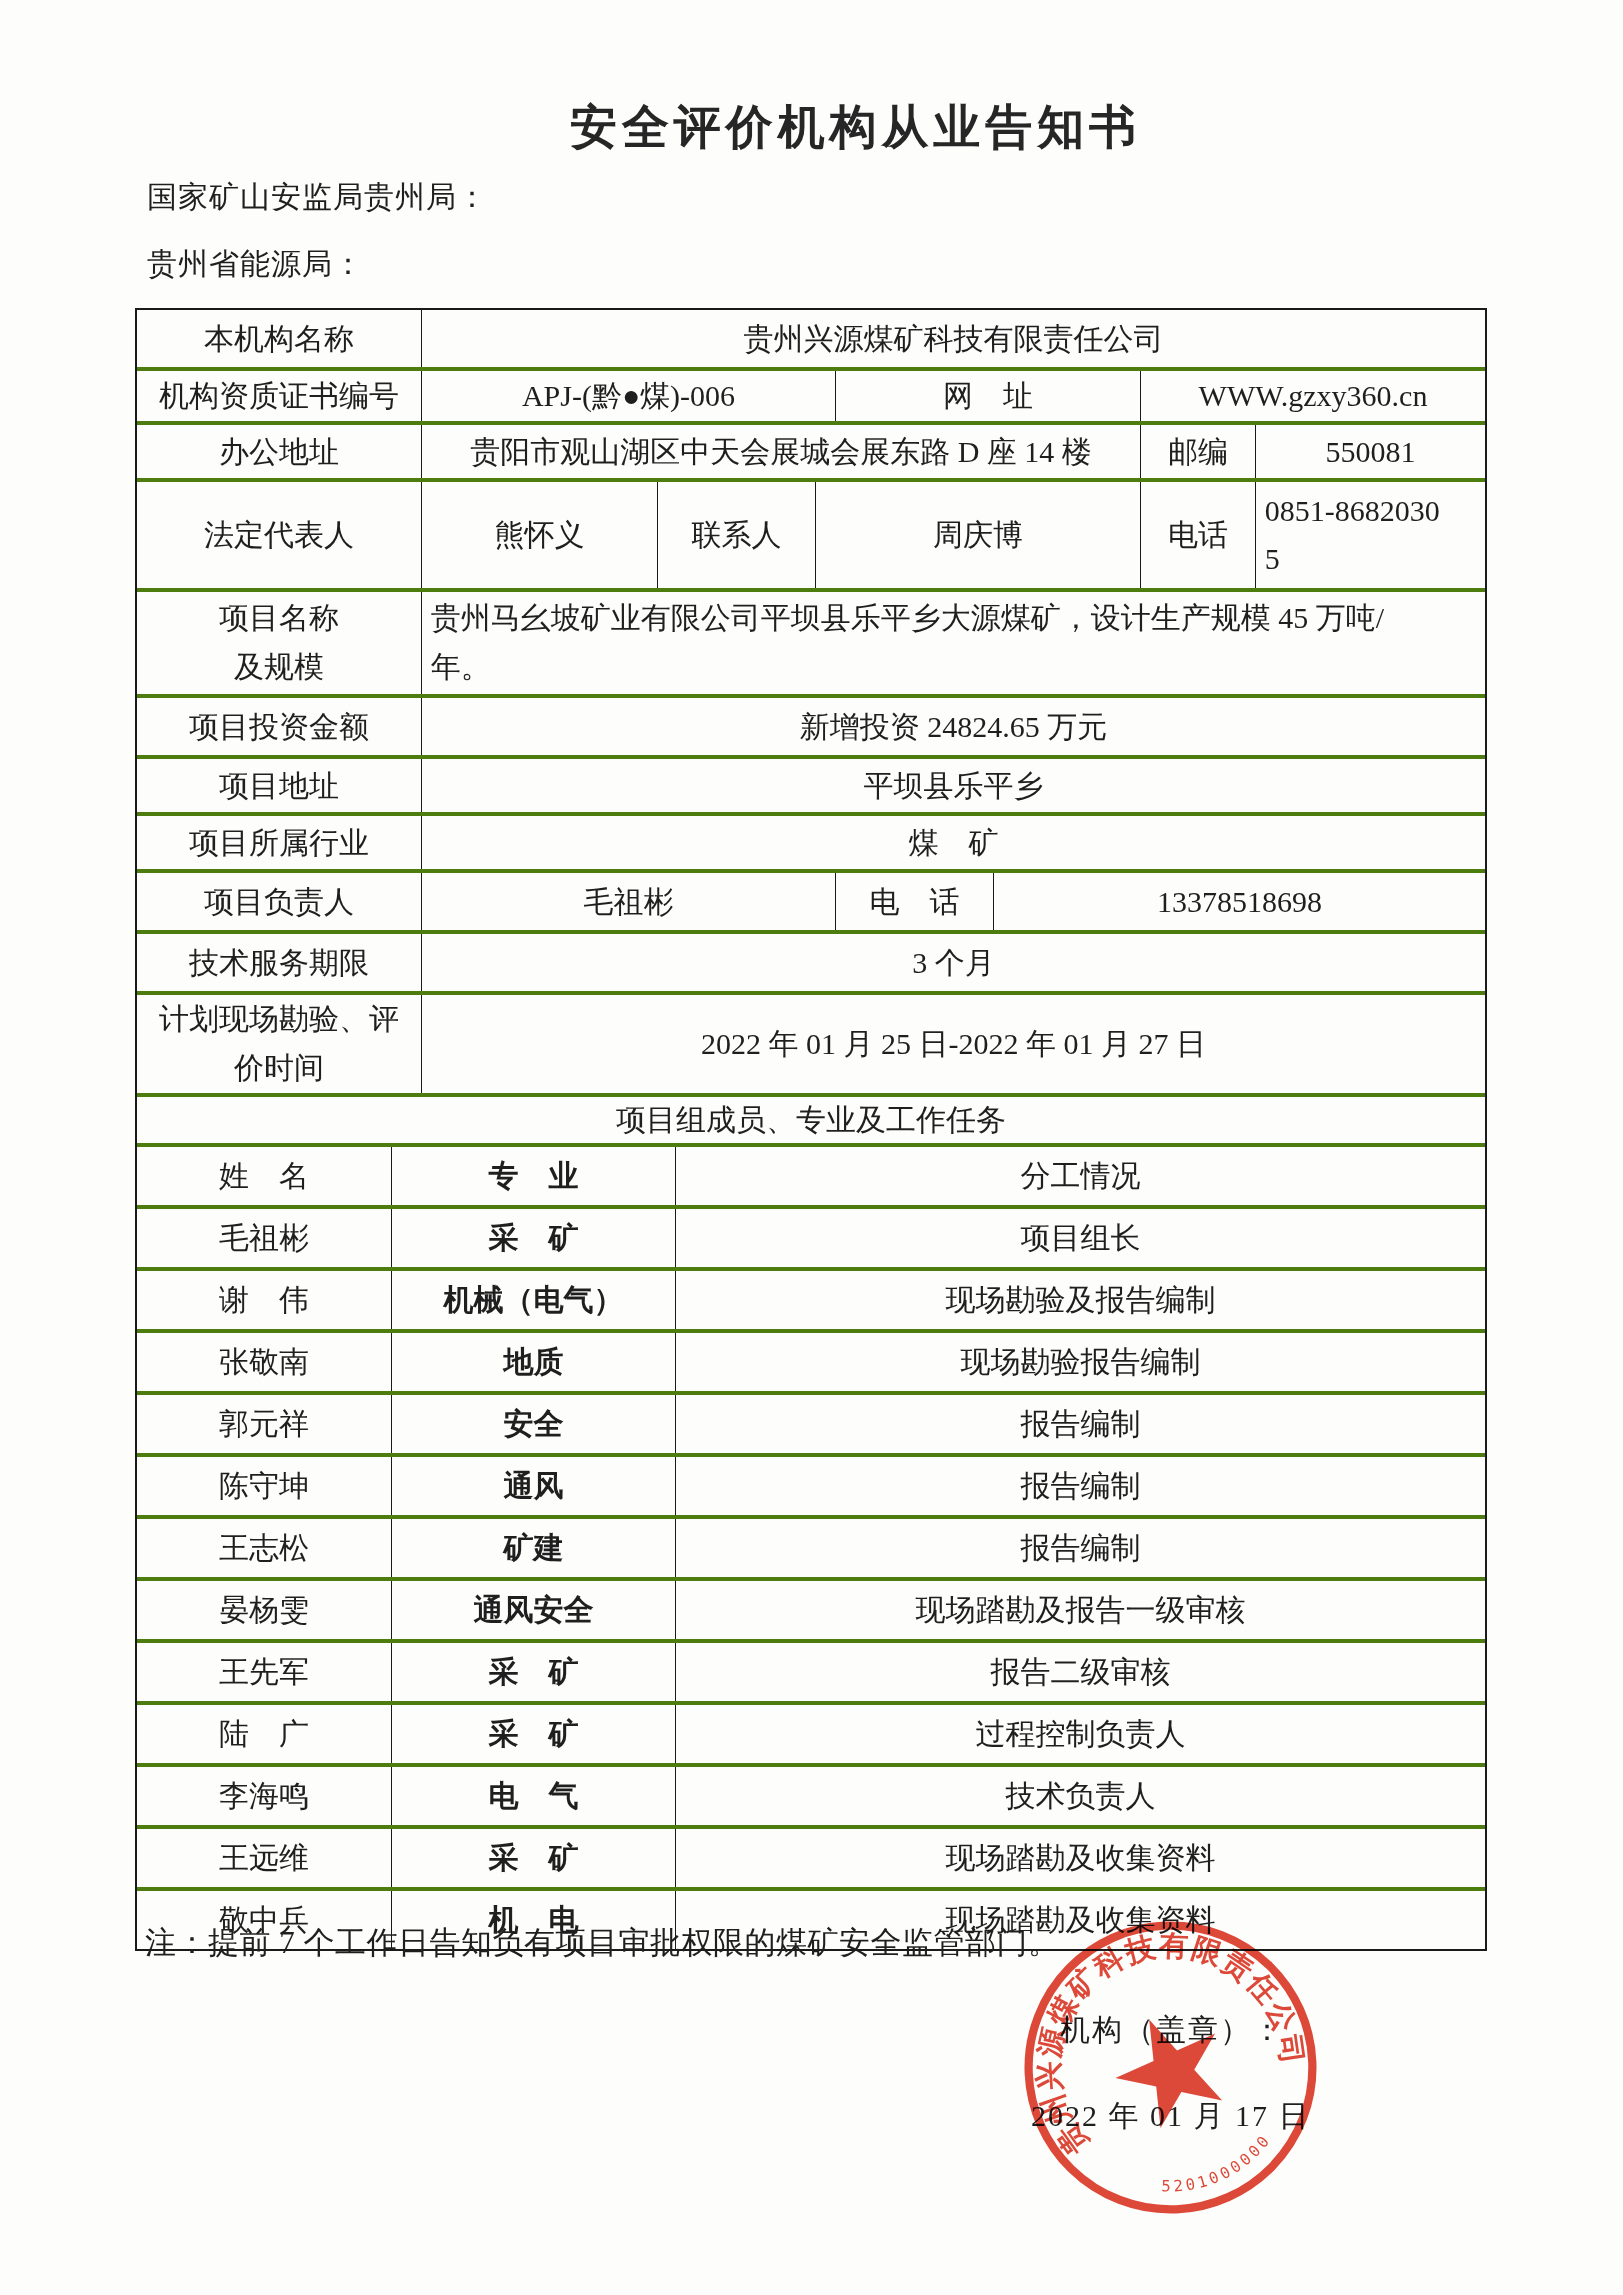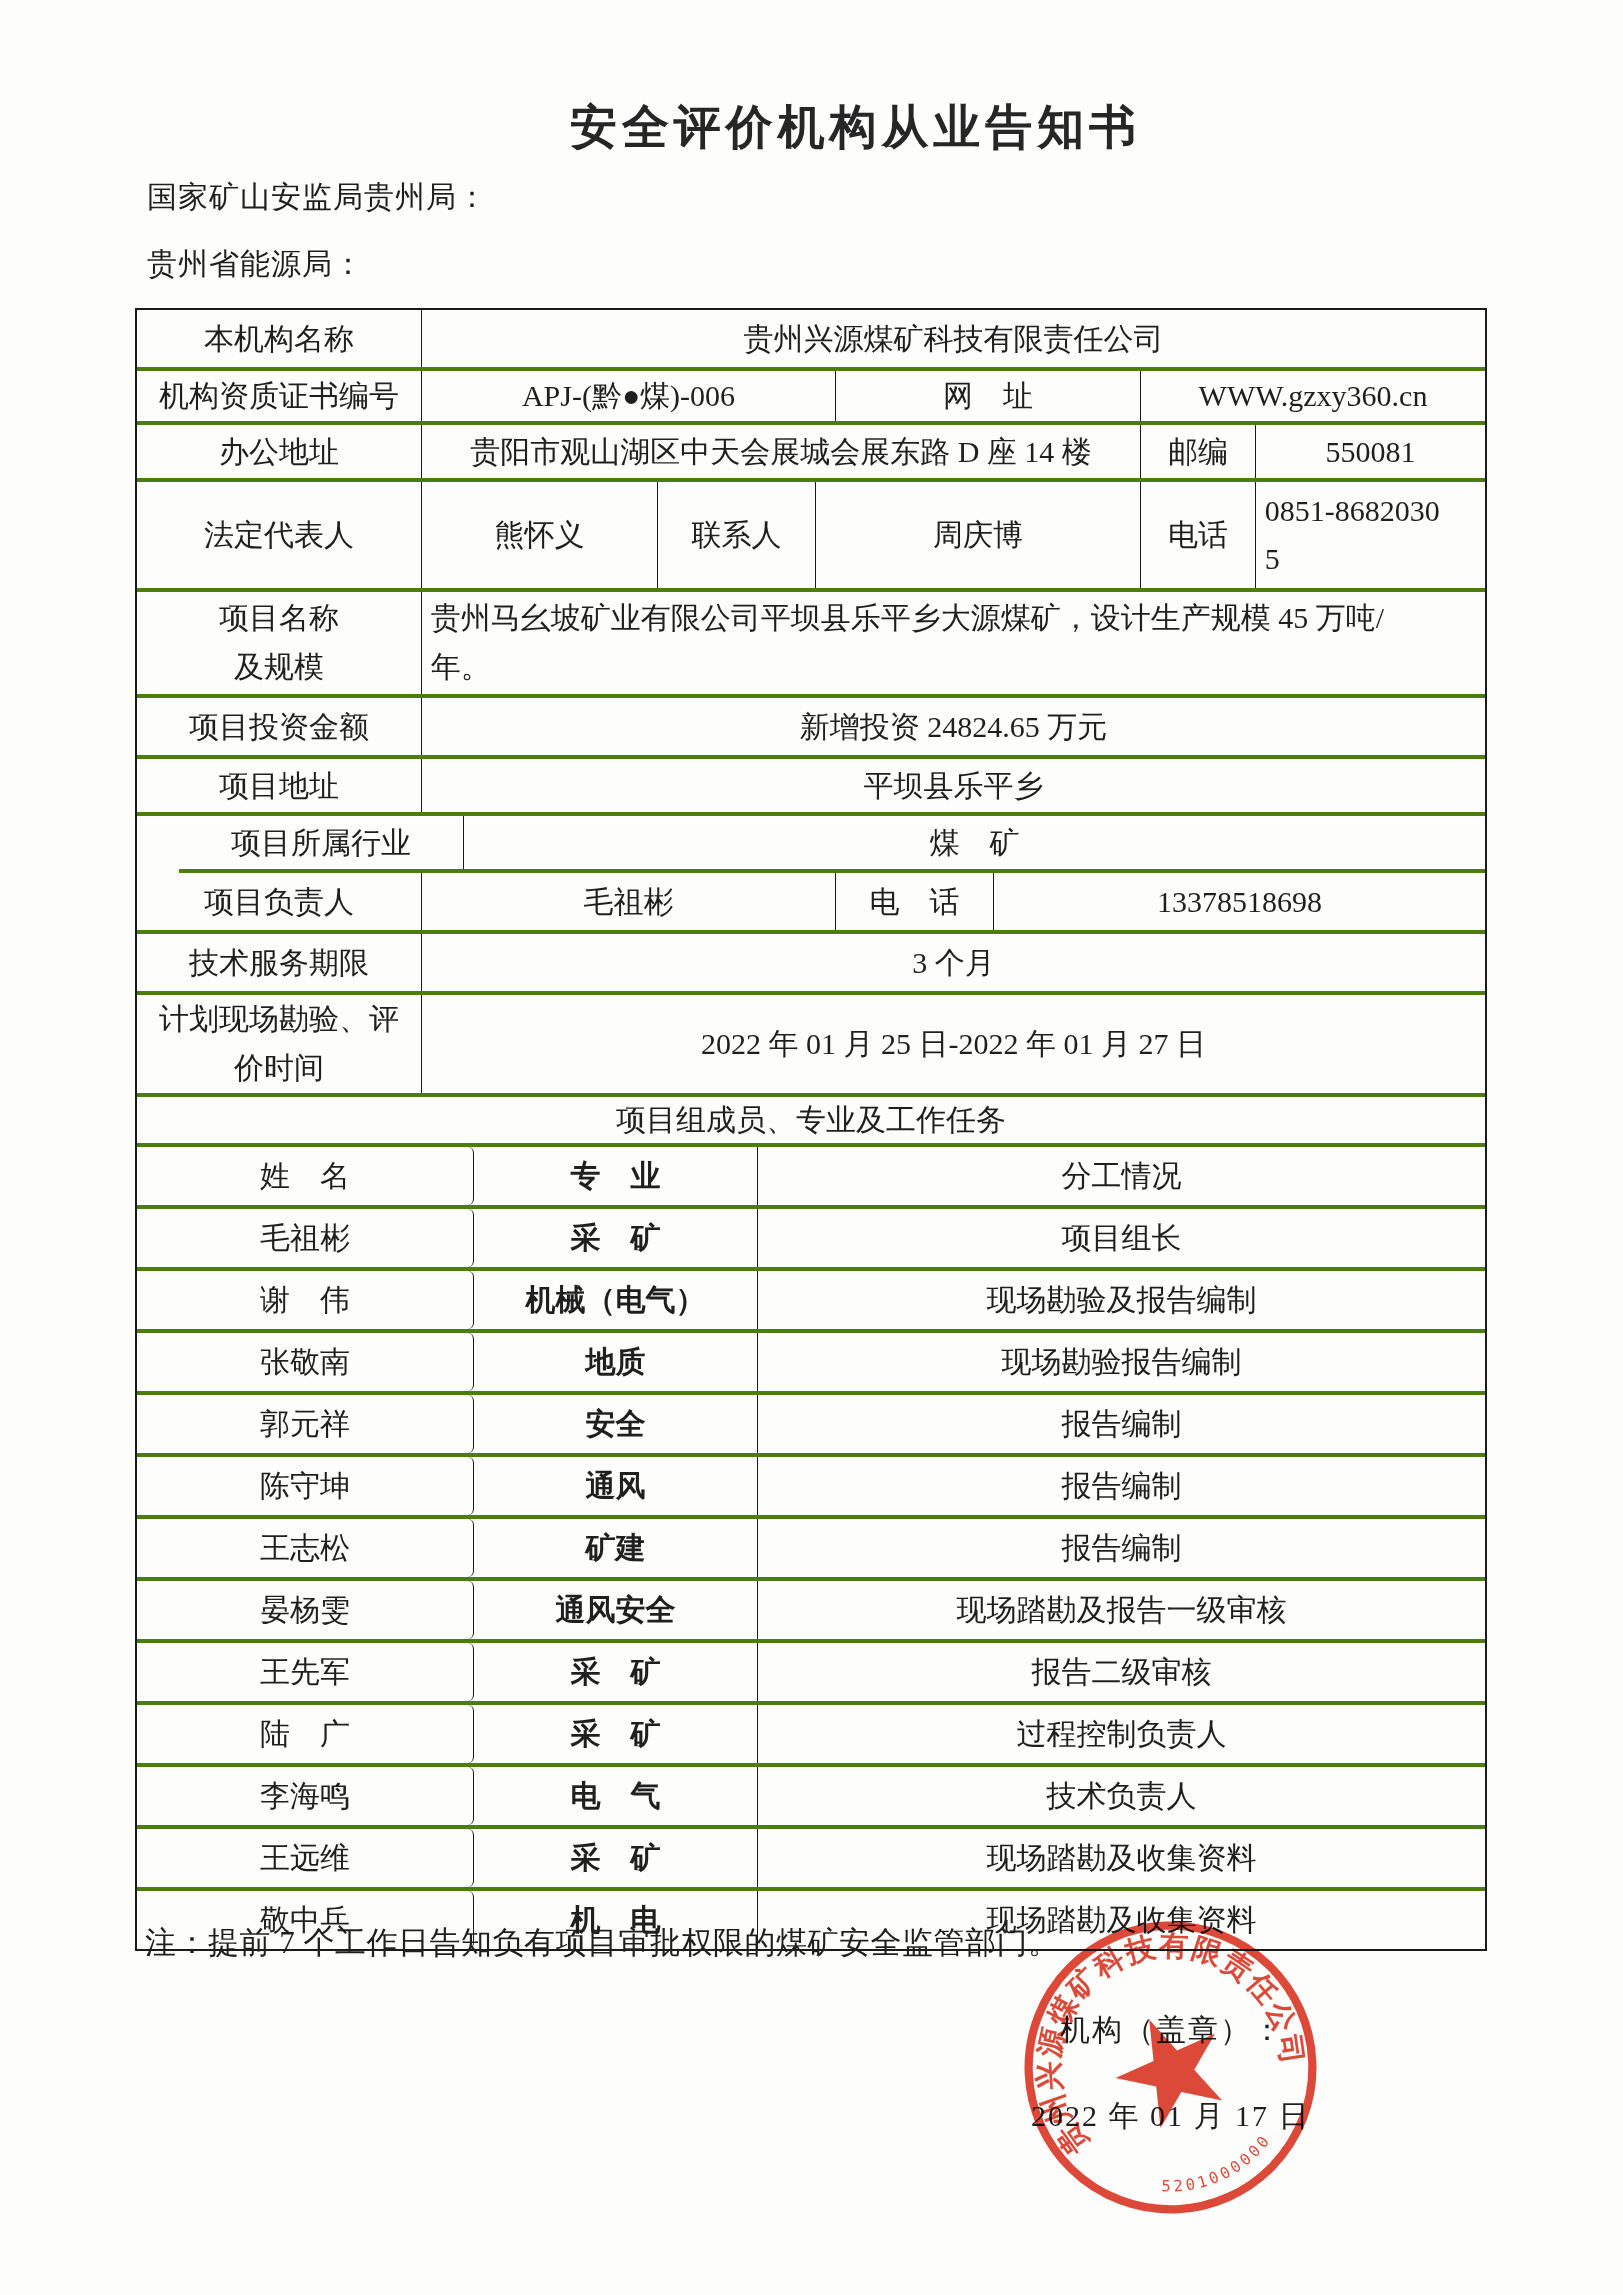--- a/index.html
+++ b/index.html
@@ -36,30 +36,30 @@
     font-size: 30px;
     padding: 0 8.8px;
     line-height: 1.45;
     overflow: hidden;
   }
   .cell.last { border-right: none; flex: 1; }
   .cell.left { justify-content: flex-start; text-align: left; }
 
   .h-r1 { height: 57px; } .h-r2 { height: 50px; } .h-r3 { height: 53px; }
   .h-r4 { height: 106px; } .h-r5 { height: 102px; } .h-r6 { height: 57px; }
-  .h-r7 { height: 53px; } .h-r8 { height: 53px; margin-left: 42px; } .h-r9 { height: 57px; justify-content: center; }
+  .h-r7 { height: 53px; } .h-r8 { height: 53px; } .h-r9 { height: 57px; justify-content: center; }
   .h-r10 { height: 57px; } .h-r11 { height: 98px; } .h-r12 { height: 46px; }
   .h-hd  { height: 58px; } .h-m   { height: 58px; }
 
   .wA  { width: 285px; }
   .w-r2b { width: 414px; } .w-r2c { width: 305px; }
   .w-r3b { width: 719px; } .w-r3c { width: 115px; }
   .w-r4b { width: 236px; } .w-r4c { width: 158px; } .w-r4d { width: 325px; } .w-r4e { width: 115px; }
   .w-r9b { width: 414px; } .w-r9c { width: 158px; }
-  .w-mA { width: 337px; border-radius: 6px; } .w-mB { width: 284px; font-weight: bold; }
+  .w-mA { width: 255px; } .w-mB { width: 284px; font-weight: bold; }
 
   .phone-wrap { width: 186px; word-break: break-all; line-height: 1.6; }
   .proj-wrap  { width: 989px; word-break: break-all; line-height: 1.62; }
   .two-line { line-height: 1.62; }
 
   .note { position: absolute; left: 145px; top: 1922px; font-size: 31px; letter-spacing: 0.5px; }
   .seal-label { position: absolute; left: 1060px; top: 2010px; font-size: 30px; letter-spacing: 2px; }
   .seal-date  { position: absolute; left: 1031px; top: 2096px; font-size: 30px; letter-spacing: 2px; }
 
   .stamp {

